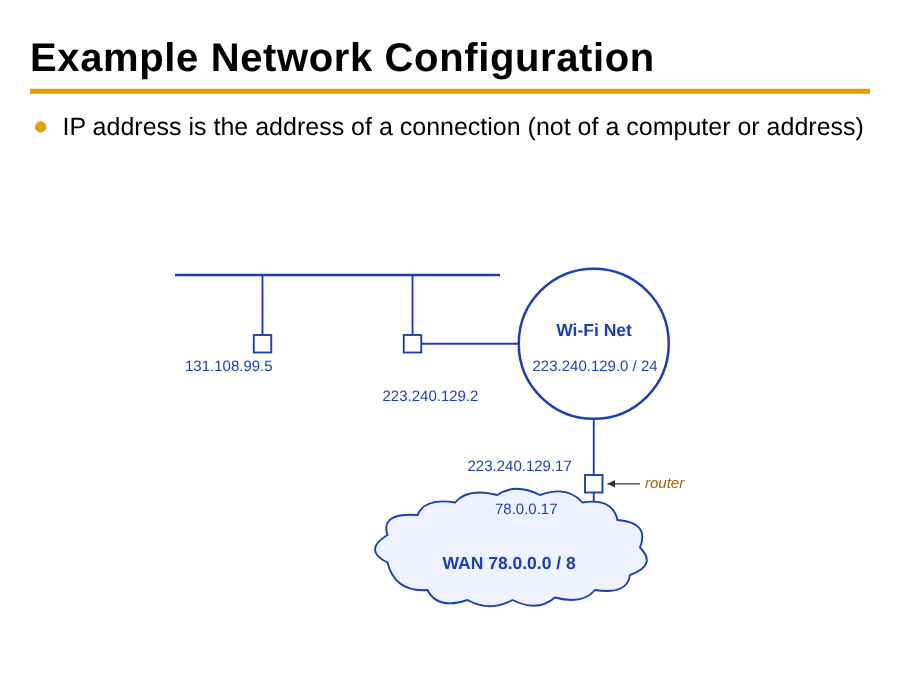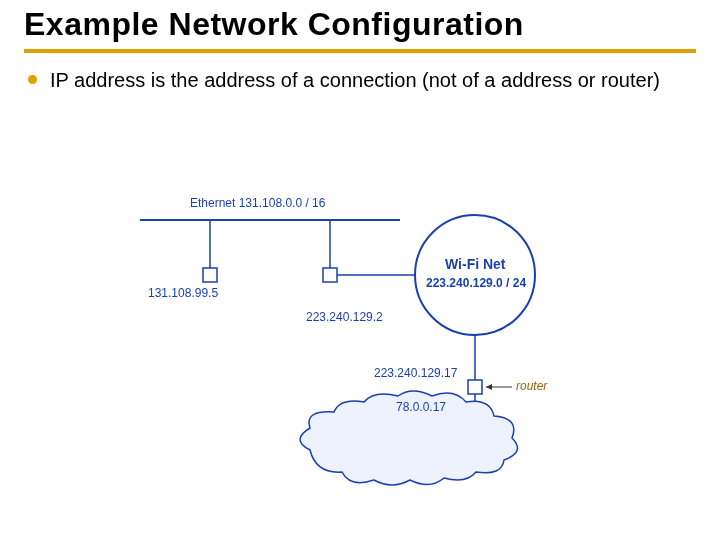--- a/index.html
+++ b/index.html
@@ -1,16 +1,16 @@
 <!DOCTYPE html>
 <html><head>
 <meta charset="utf-8">
 <style>
   html,body{margin:0;padding:0;background:#fff;font-family:Verdana,Geneva,sans-serif;}
-  .slide{width:720px;height:540px;position:relative;box-sizing:border-box;padding:6px 24px;}
+  .slide{width:720px;height:540px;position:relative;box-sizing:border-box;padding:28px 24px;}
   .title{font-family:Arial,Helvetica,sans-serif;font-weight:900;font-size:32px;line-height:1.15;letter-spacing:0.5px;color:#000;margin:0 0 6px 0;}
   .rule{border:none;border-top:4px solid #e1a000;margin:0 0 14px 0;}
   .bullets{margin:0;padding:0;list-style:none;}
   .bullets li{position:relative;padding-left:26px;font-size:20px;line-height:1.35;color:#000;}
   .bullets li .dot{position:absolute;left:4px;top:8px;width:9px;height:9px;background:#e1a000;border-radius:50%;}
   .diagram-wrap{position:absolute;left:120px;top:190px;width:500px;height:300px;}
   .diagram-wrap svg{position:absolute;left:0;top:0;}
   .dl{position:absolute;font-family:Arial,Helvetica,sans-serif;color:#1a3fb0;white-space:nowrap;}
   .dl.small{font-size:12px;}
   .dl.big{font-size:14px;font-weight:600;}
@@ -18,21 +18,21 @@
 </style>
 </head>
 <body>
 
 <div class="slide">
   <h1 class="title">Example  Network Configuration</h1>
   <hr class="rule">
   <ul class="bullets">
     <li>
       <span class="dot"></span>
-      <span>IP address is the address of a connection (not of a address or router)</span>
+      <span>IP address is the address of a connection (not of a computer or address)</span>
     </li>
   </ul>
 
   <div class="diagram-wrap">
     <svg width="500" height="300" viewBox="0 0 500 300">
 
       <line x1="20" y1="30" x2="280" y2="30" stroke="#1a3fb0" stroke-width="2"></line>
 
       <line x1="90" y1="30" x2="90" y2="78" stroke="#1a3fb0" stroke-width="1.5"></line>
       <line x1="210" y1="30" x2="210" y2="78" stroke="#1a3fb0" stroke-width="1.5"></line>
@@ -64,22 +64,22 @@
                q 26 2 18 22
                q 14 14 -8 22
                q -2 16 -28 12
                q -10 12 -32 6
                q -14 12 -34 2
                q -18 10 -36 0
                q -24 8 -32 -8
                q -26 2 -32 -22 z" fill="#eef2ff" stroke="#1a3fb0" stroke-width="1.5"></path>
     </svg>
 
-    <div class="dl small" style="left:70px;top:6px;">Ethernet  131.108.0.0 / 16</div>
     <div class="dl small" style="left:28px;top:96px;text-align:center;">131.108.99.5</div>
     <div class="dl small" style="left:186px;top:96px;margin-top:24px;">223.240.129.2</div>
     <div class="dl big" style="left:325px;top:66px;text-align:right;">Wi-Fi Net</div>
-    <div class="dl small" style="left:306px;top:86px;font-weight:bold;">223.240.129.0 / 24</div>
+    <div class="dl small" style="left:306px;top:96px;">223.240.129.0 / 24</div>
     <div class="dl small" style="left:254px;top:176px;">223.240.129.17</div>
     <div class="dl small" style="left:276px;top:210px;">78.0.0.17</div>
     <div class="dl ital small" style="left:396px;top:189px;">router</div>
+    <div class="dl big" style="left:234px;top:252px;">WAN  78.0.0.0 / 8</div>
   </div>
 </div>
 
 </body></html>

